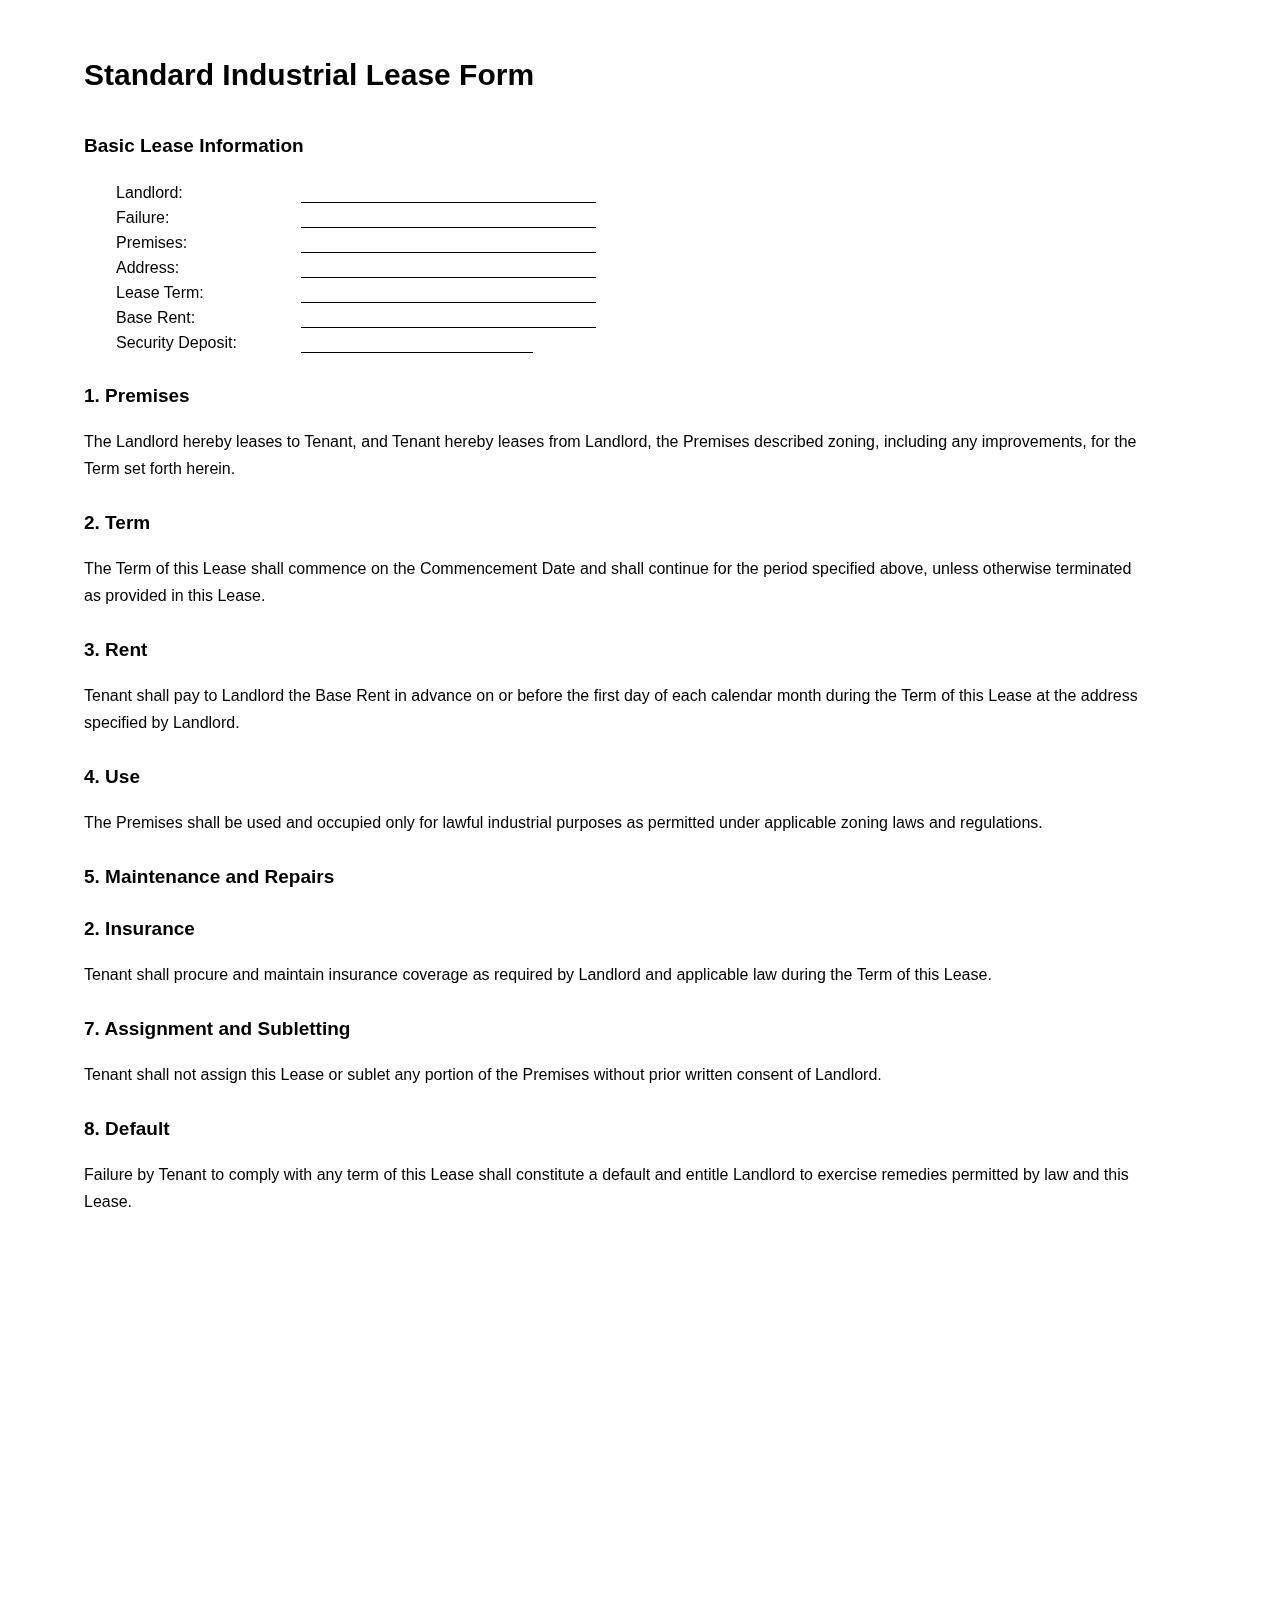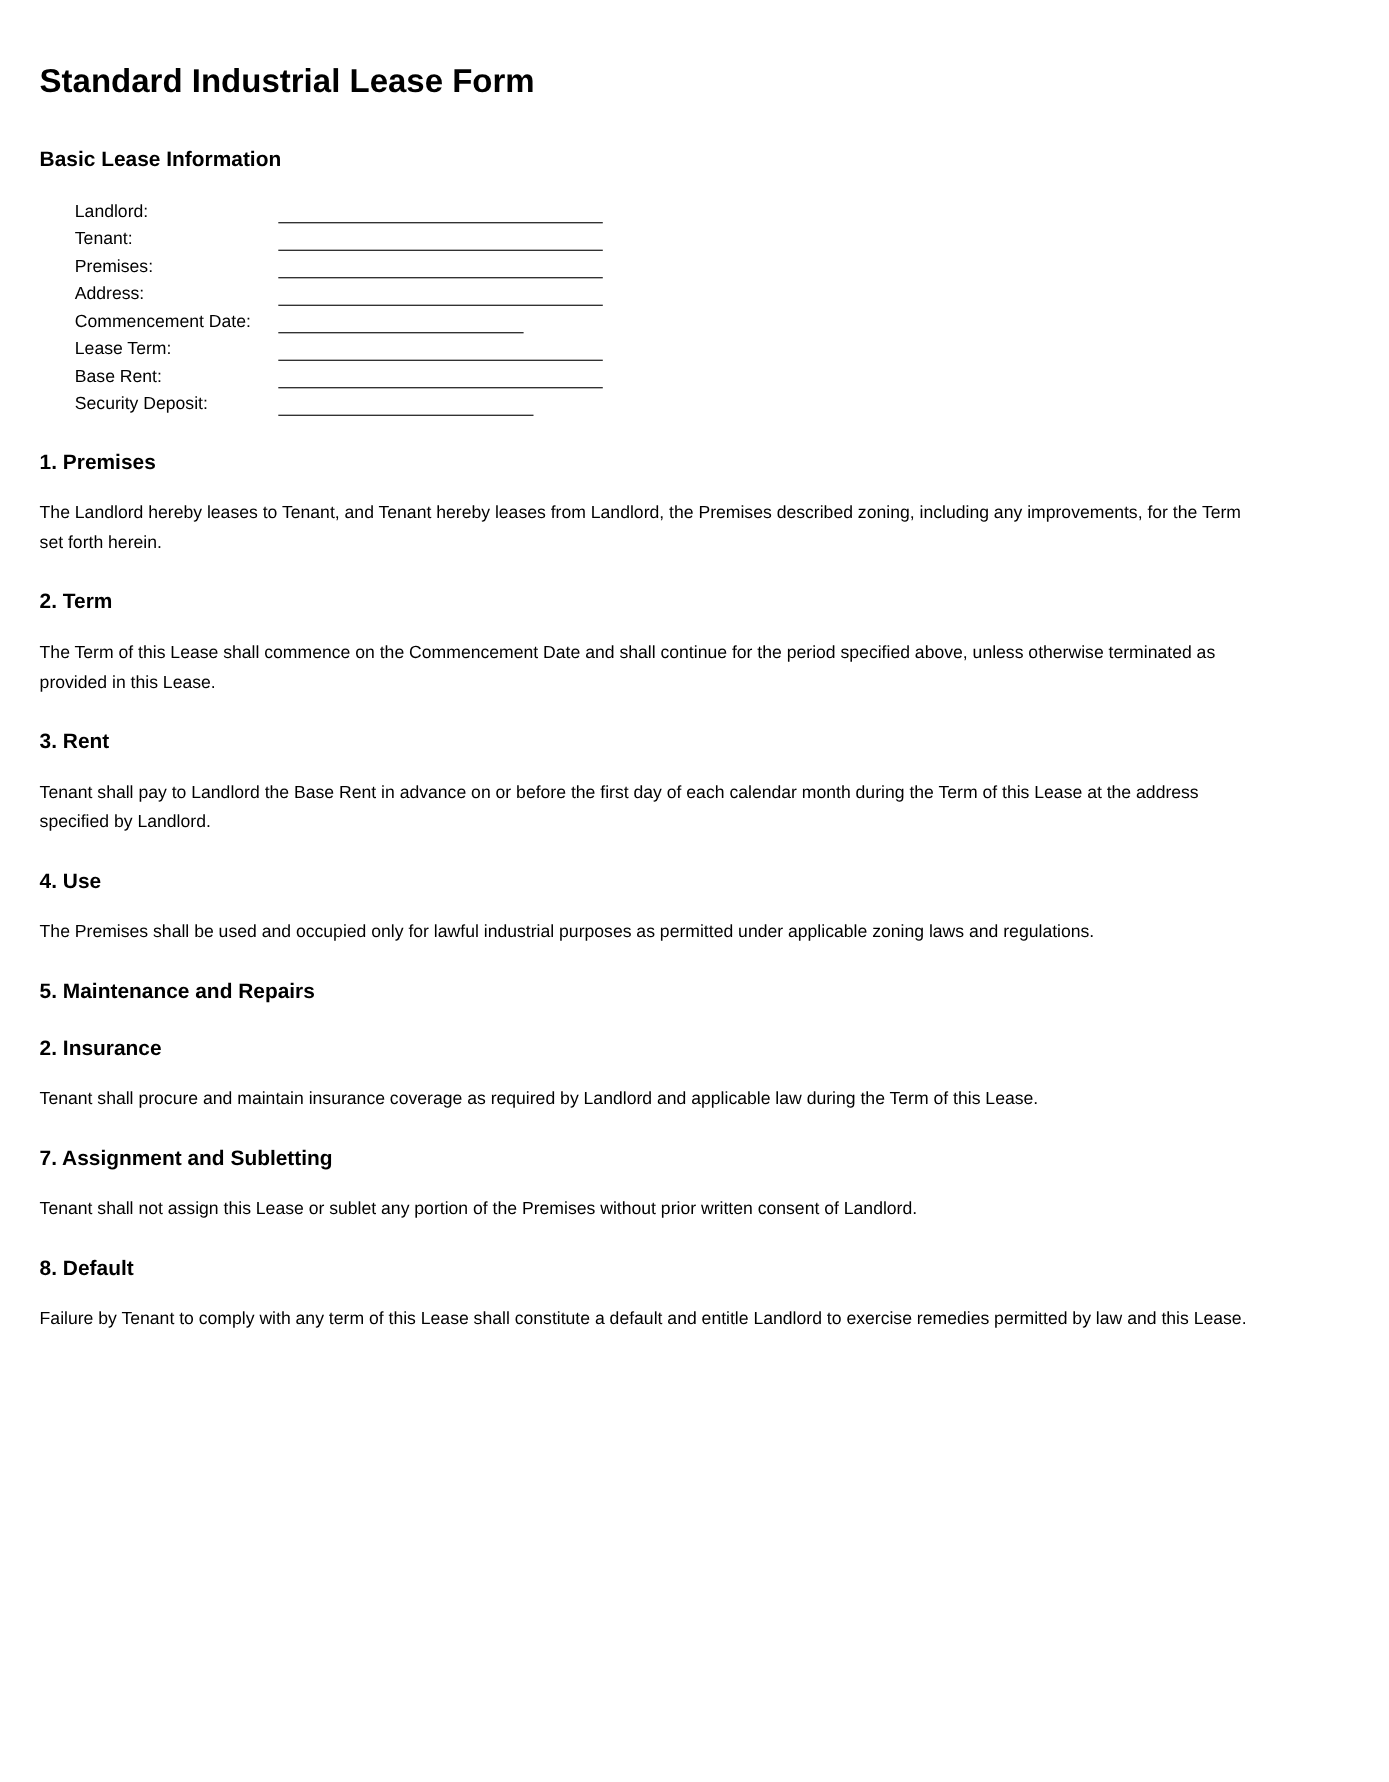--- a/index.html
+++ b/index.html
@@ -5,21 +5,21 @@
   html, body {
     margin: 0;
     padding: 0;
     background: #ffffff;
   }
   .page {
     position: relative;
     width: 1263px;
     height: 1212px;
     box-sizing: border-box;
-    padding: 0 113px 0 36px;
+    padding: 0 113px 0 84px;
     background: #ffffff;
     color: #000000;
     font-family: "Liberation Sans", "DejaVu Sans", sans-serif;
     font-size: 16px;
     overflow: hidden;
   }
   h1.doc-title {
     font-size: 30px;
     line-height: 35px;
     font-weight: bold;
@@ -79,38 +79,34 @@
 
   <h3 class="sub-heading">Basic Lease Information</h3>
 
   <div class="fields">
   <div class="field-row">
     <div class="field-label">Landlord:</div>
     <div class="blank long"></div>
   </div>
 
   <div class="field-row">
-    <div class="field-label">Tenant:</div>
+    <div class="field-label">Failure:</div>
     <div class="blank long"></div>
   </div>
 
   <div class="field-row">
     <div class="field-label">Premises:</div>
     <div class="blank long"></div>
   </div>
 
   <div class="field-row">
     <div class="field-label">Address:</div>
     <div class="blank long"></div>
   </div>
 
-  <div class="field-row">
-    <div class="field-label">Commencement Date:</div>
-    <div class="blank medium"></div>
-  </div>
 
   <div class="field-row">
     <div class="field-label">Lease Term:</div>
     <div class="blank long"></div>
   </div>
 
   <div class="field-row">
     <div class="field-label">Base Rent:</div>
     <div class="blank long"></div>
   </div>

